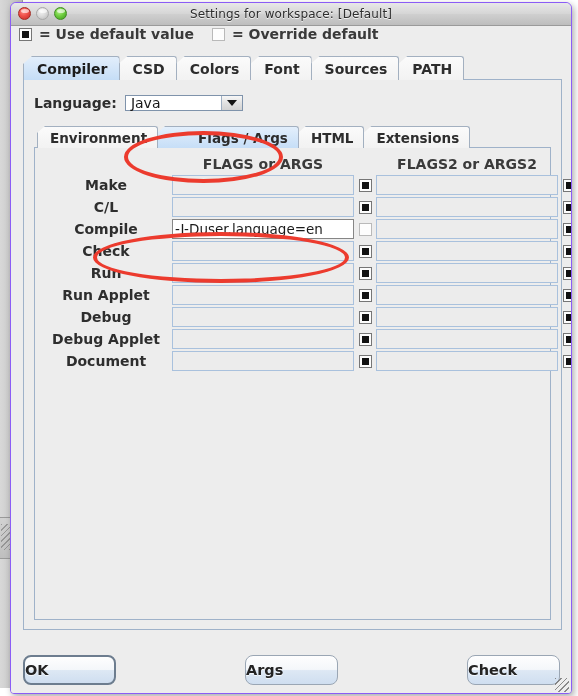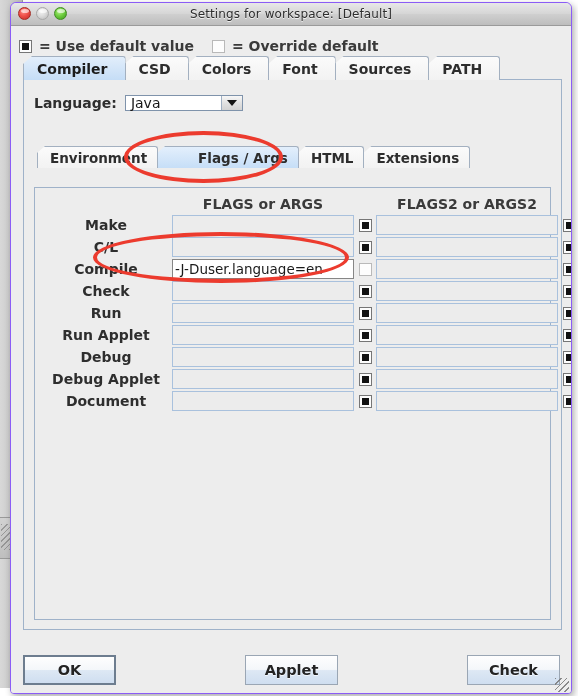--- a/index.html
+++ b/index.html
@@ -120,21 +120,21 @@
     position: relative;
     padding: 0;
     background: #ededed;
     display: flex;
     flex-direction: column;
   }
 
   
   .legend {
     display: flex;
-    align-items: flex-end;
+    align-items: flex-start;
     height: 28px;
     padding: 0 12px 0 8px;
     flex: 0 0 28px;
   }
   .legend-item {
     display: flex;
     align-items: center;
     font-size: 14px;
     font-weight: bold;
     color: #3a3a3a;
@@ -173,21 +173,21 @@
     flex: 0 0 26px;
     position: relative;
     z-index: 3;
   }
   .tab {
     position: relative;
     height: 24px;
     box-sizing: border-box;
     display: flex;
     align-items: center;
-    padding: 0 17px 0 13px;
+    padding: 0 11px 0 13px;
     font-size: 14px;
     font-weight: bold;
     color: #2d2d2d;
     background: linear-gradient(to bottom, #fbfbfb 0%, #f2f2f2 100%);
     border: 1px solid #a3b0c0;
     border-bottom: none;
     border-radius: 0 3px 0 0;
     margin-right: -1px;
     clip-path: polygon(9px 0, 100% 0, 100% 100%, 0 100%, 0 8px);
   }
@@ -202,21 +202,20 @@
     margin: 0 9px 16px 12px;
     border: 1px solid #9fb2c9;
     background: #ededed;
     flex: 1 1 auto;
     display: flex;
     flex-direction: column;
     position: relative;
     top: -1px;
     padding: 10px 10px 8px 10px;
     box-sizing: border-box;
-    gap: 20px;
   }
 
   
   .lang-row {
     display: flex;
     align-items: center;
     height: 26px;
     flex: 0 0 26px;
     margin-bottom: 8px;
   }
@@ -368,28 +367,28 @@
     justify-content: space-between;
     padding: 0 11px 0 12px;
     box-sizing: border-box;
     position: relative;
   }
   .btn {
     width: 93px;
     height: 30px;
     box-sizing: border-box;
     border: 1px solid #9aa6b4;
-    border-radius: 0;
+    border-radius: 8px;
     background: linear-gradient(to bottom, #fefefe 0%, #f4f7fa 48%, #dde8f4 52%, #cfdef0 100%);
     font-size: 14.5px;
     font-weight: bold;
     color: #232323;
     display: flex;
     align-items: center;
-    justify-content: center;
+    justify-content: flex-start;
     text-shadow: 0 1px 0 rgba(255,255,255,0.7);
   }
   .btn.default {
     border: 2px solid #6d7d8f;
   }
   .grip {
     position: absolute;
     right: 2px; bottom: 1px;
     width: 14px; height: 14px;
     background:
@@ -610,21 +609,21 @@
             </div>
 
         </div>
       </div>
 
       <div class="buttonbar">
         <div class="btn default">
             <span>OK</span>
           </div>
         <div class="btn">
-            <span>Applet</span>
+            <span>Args</span>
           </div>
         <div class="btn">
             <span>Check</span>
           </div>
         <div class="grip"></div>
       </div>
 
     </div>
   </div>
 

